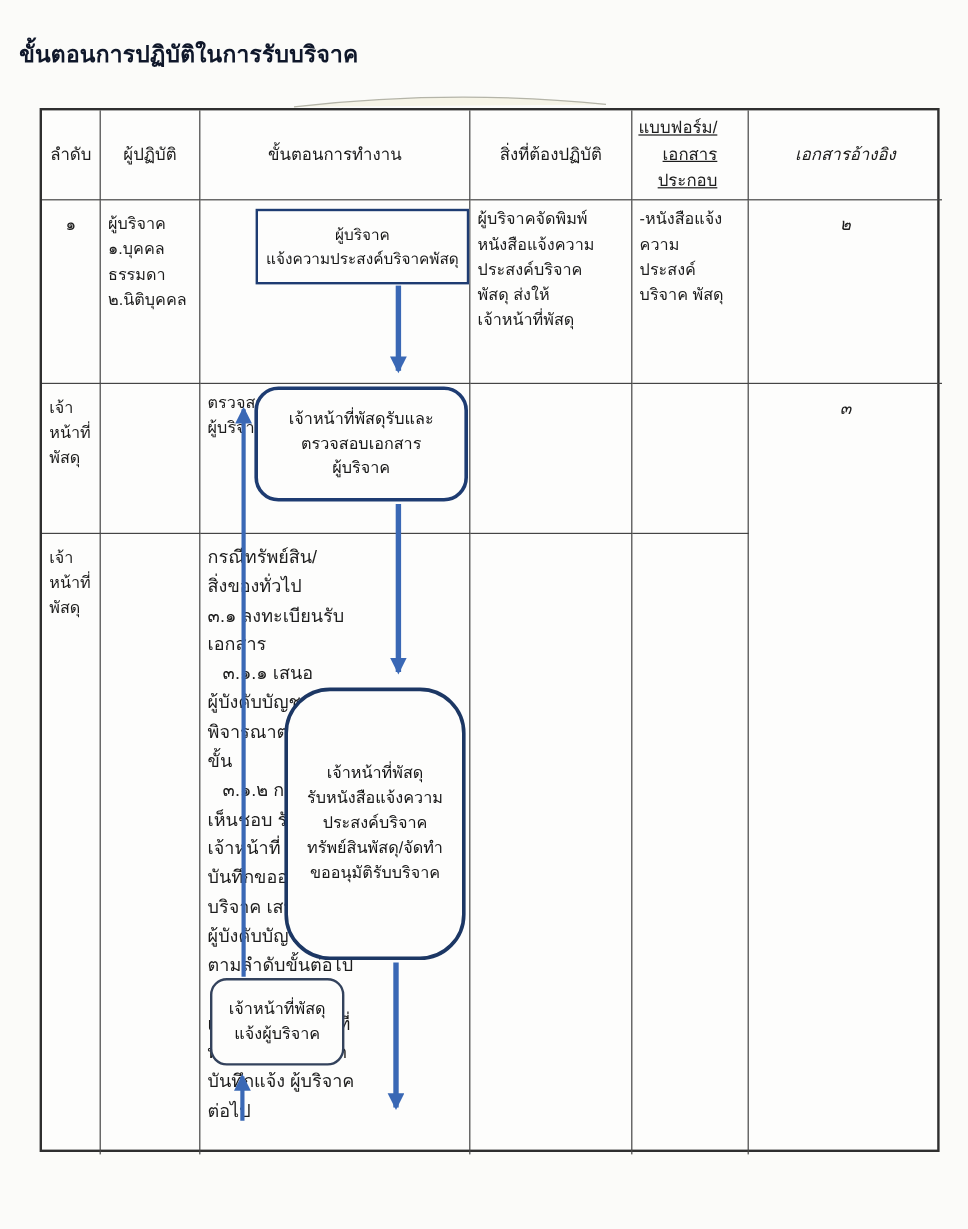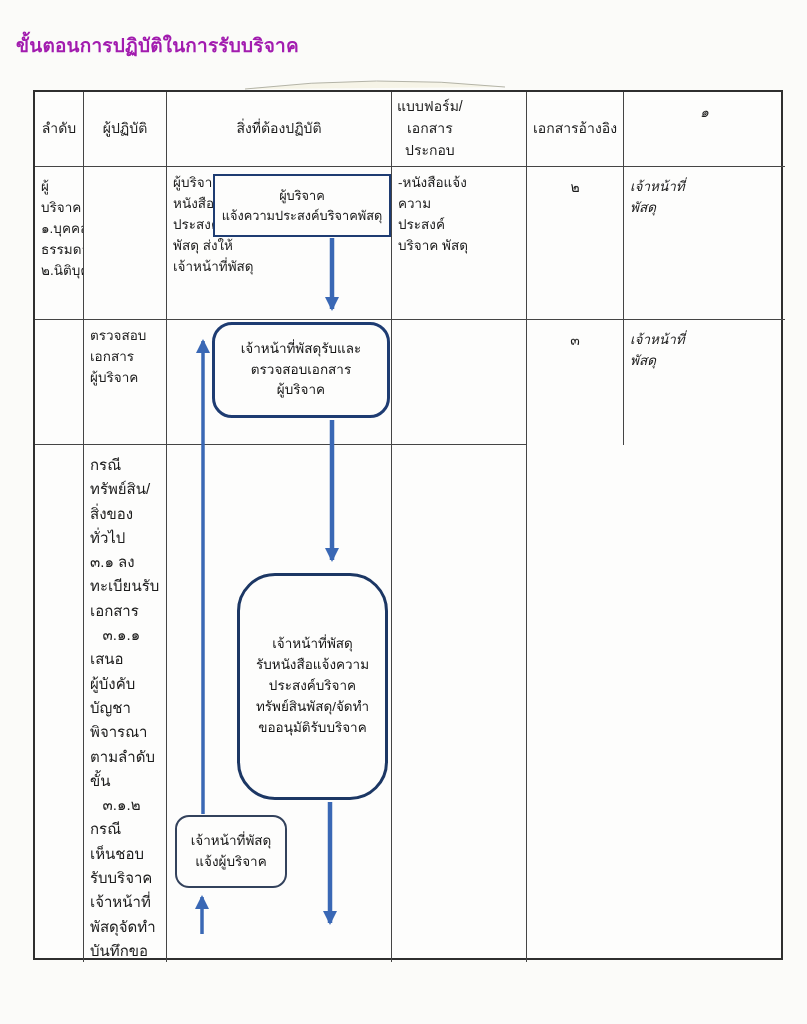--- a/index.html
+++ b/index.html
@@ -5,41 +5,41 @@
   html,body{margin:0;padding:0;}
   body{
     width:807px;height:1024px;position:relative;overflow:hidden;
     background:#fbfbf9;
     font-family:"Liberation Sans","DejaVu Sans",sans-serif;
     color:#1c1c1c;
     -webkit-font-smoothing:antialiased;
   }
   .title{
     position:absolute;left:16px;top:30px;
-    font-size:19px;font-weight:bold;color:#a21caf;letter-spacing:.2px;
+    font-size:19px;font-weight:bold;color:#0f172a;letter-spacing:.2px;
   }
   
   .arc{position:absolute;left:33px;top:72px;width:750px;height:20px;pointer-events:none;}
   
   .tbl{
     position:absolute;left:33px;top:90px;width:750px;height:870px;
     display:grid;box-sizing:border-box;
     grid-template-columns:49px 83px 225px 135px 97px 161px;
     grid-template-rows:75px 153px 125px 517px;
     border:2px solid #2f2f2f;background:#fdfdfc;
   }
   .cell{
     box-sizing:border-box;border-right:1.5px solid #454545;border-bottom:1.5px solid #454545;
     font-size:13.5px;line-height:1.55;white-space:pre-wrap;
     padding:6px 6px;overflow:hidden;
   }
   .cell:nth-child(6n){border-right:none;font-style:italic;}
   .r-last{border-bottom:none;}
   .hc{display:flex;align-items:center;justify-content:center;text-align:center;font-size:14px;}
-  .hc-left{justify-content:flex-start;text-align:center;padding-left:5px;}
+  .hc-left{justify-content:flex-start;text-align:right;padding-left:5px;text-decoration:underline;}
   .num{text-align:center;padding-top:10px;font-size:14px;}
   .actor{padding-top:10px;}
   .ref{font-size:12.5px;line-height:1.6;}
   .todo3{font-size:15px;line-height:1.62;padding-top:8px;}
   
   .flow{position:absolute;left:33px;top:90px;width:750px;height:870px;pointer-events:none;}
   .flow svg{position:absolute;left:0;top:0;}
   .fbox{
     position:absolute;box-sizing:border-box;background:#fdfdfc;
     display:flex;align-items:center;justify-content:center;text-align:center;
@@ -56,20 +56,21 @@
 <div class="title">ขั้นตอนการปฏิบัติในการรับบริจาค</div>
 
 <svg class="arc" width="750" height="20" viewBox="0 0 750 20">
   <path d="M212,17 Q345,2 472,15" fill="rgba(244,240,219,0.6)" stroke="#b4b4a8" stroke-width="1"></path>
 </svg>
 
 <div class="tbl">
 
   <div class="cell hc">ลำดับ</div>
   <div class="cell hc">ผู้ปฏิบัติ</div>
+  <div class="cell hc">ขั้นตอนการทำงาน</div>
   <div class="cell hc">สิ่งที่ต้องปฏิบัติ</div>
   <div class="cell hc hc-left">แบบฟอร์ม/
 เอกสาร
 ประกอบ</div>
   <div class="cell hc">เอกสารอ้างอิง</div>
 
   <div class="cell num">๑</div>
   <div class="cell actor">ผู้บริจาค
 ๑.บุคคล
 ธรรมดา

